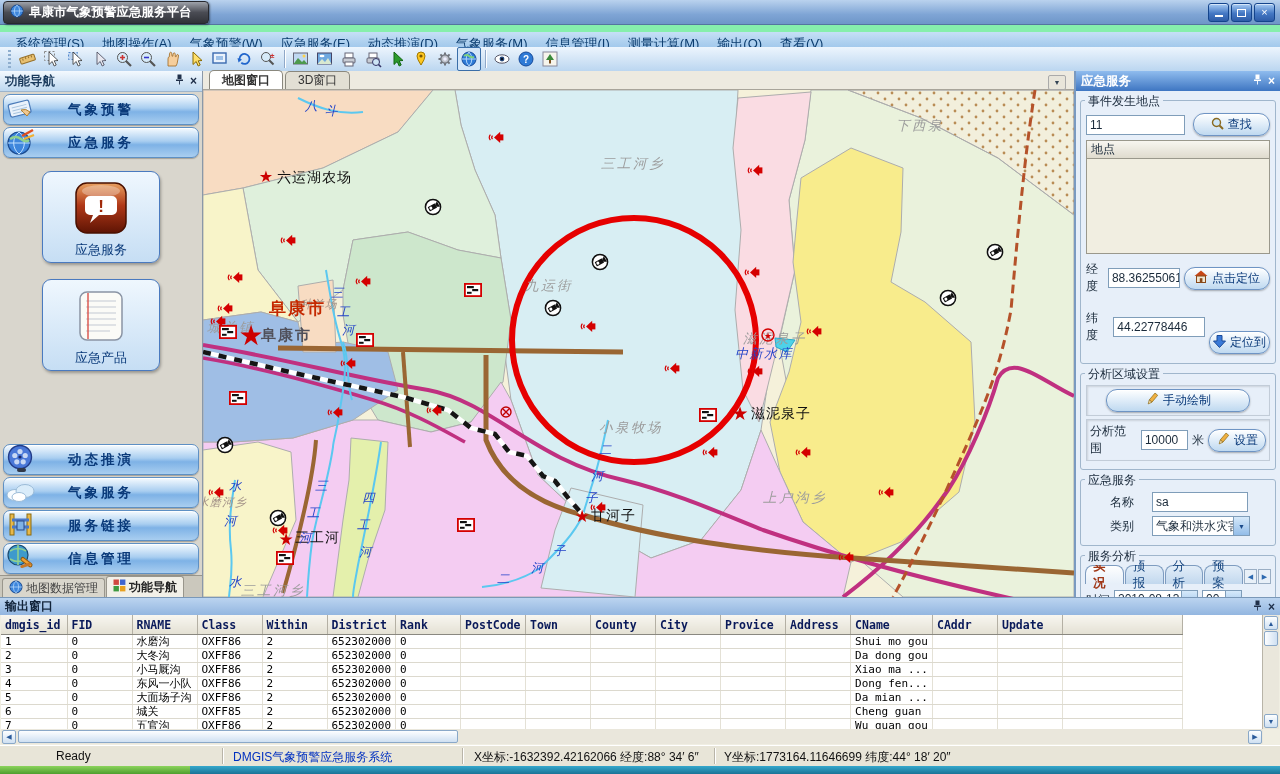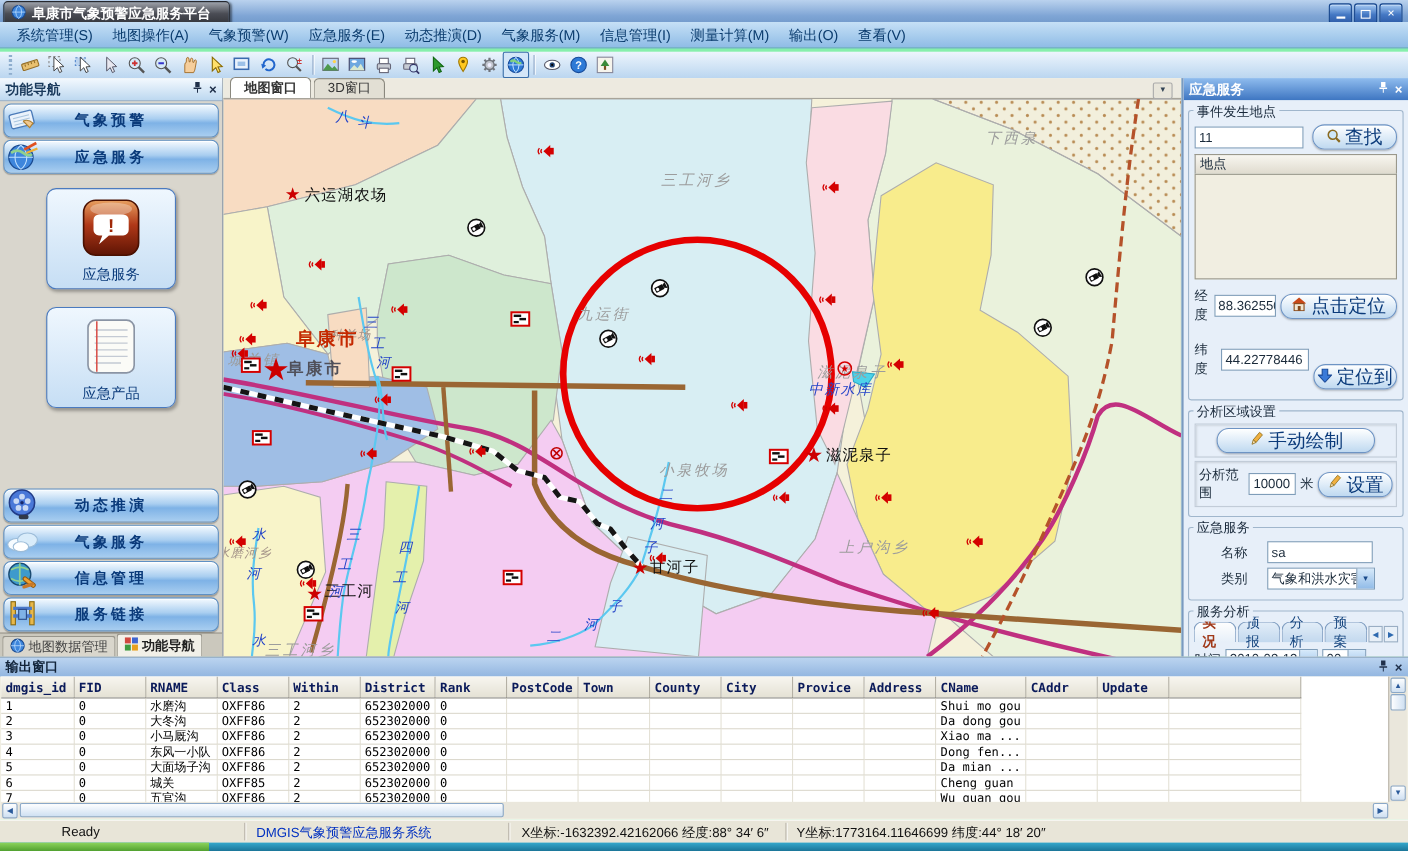--- a/index.html
+++ b/index.html
@@ -5,21 +5,21 @@
   html,body{margin:0;padding:0;background:#444;}
   #app{position:relative;width:1280px;height:774px;overflow:hidden;font-family:"Liberation Sans",sans-serif;background:#86efac;user-select:none;}
   
   .titlebar{position:absolute;top:0;left:0;right:0;height:24px;background:linear-gradient(#BAD2EE,#7FA5D5 60%,#6E96C8);border-bottom:1px solid #54759F;}
   .apptab{position:absolute;left:3px;top:1px;height:21px;display:flex;align-items:center;gap:5px;padding:0 16px 0 6px;background:linear-gradient(#9EA2AA,#4A4C54 50%,#303238);border:1px solid #26282E;border-radius:4px;color:#fff;font-size:12.5px;font-weight:bold;box-shadow:1px 1px 2px rgba(0,0,0,.45);}
   .winbtns{position:absolute;right:5px;top:3px;display:flex;gap:2px;}
   .winbtn{width:19px;height:17px;border:1px solid #14448C;border-radius:3px;background:linear-gradient(#A8CCF4,#4478C4 55%,#2E5CA8);color:#fff;display:flex;align-items:center;justify-content:center;font-size:11px;line-height:1;box-shadow:inset 0 1px rgba(255,255,255,.55);}
   .winbtn .mini{width:8px;height:2px;background:#fff;margin-top:7px;}
   .winbtn .rest{width:7px;height:6px;border:1.5px solid #fff;}
   
-  .menubar{position:absolute;top:20px;left:0;right:0;height:23px;display:flex;align-items:center;padding-left:6px;background:linear-gradient(#C6E0F6,#8FBCE6);border-bottom:1px solid #6FA0CC;font-size:13px;color:#0B3C6E;}
+  .menubar{position:absolute;top:32px;left:0;right:0;height:23px;display:flex;align-items:center;padding-left:6px;background:linear-gradient(#C6E0F6,#8FBCE6);border-bottom:1px solid #6FA0CC;font-size:13px;color:#0B3C6E;}
   .menu-item{padding:2px 9px;white-space:nowrap;}
   
   .toolbar{position:absolute;top:47px;left:0;right:0;height:24px;display:flex;align-items:center;background:linear-gradient(#EDF5FD,#BBD6F0);border-bottom:1px solid #88AED6;padding-left:3px;}
   .grip{width:3px;height:18px;margin:0 5px;background:repeating-linear-gradient(#8FAECE 0 2px,transparent 2px 4px);}
   .tbbtn{width:22px;height:22px;display:flex;align-items:center;justify-content:center;border:1px solid transparent;}
   .tbbtn.active{background:#D4E6F8;border:1px solid #3A6EA8;border-radius:2px;}
   .tbsep{width:1px;height:18px;background:#8FA8C8;margin:0 4px;box-shadow:1px 0 #fff;}
   
   .sidebar{position:absolute;left:0;top:71px;width:203px;height:526px;background:#D9D6CD;border-right:1px solid #8A98A8;display:flex;flex-direction:column;box-sizing:border-box;}
   .sb-header{height:20px;background:linear-gradient(#F4F9FE,#BDD8F0);border-bottom:1px solid #9CB4CC;display:flex;align-items:center;gap:6px;padding:0 5px;font-size:12.5px;font-weight:bold;color:#1A3A5C;flex:0 0 20px;}
@@ -48,21 +48,21 @@
   .mw{fill:#2343C8;font-size:12.5px;font-style:italic;}
   .mres{fill:#2343C8;font-size:13px;font-style:italic;letter-spacing:1.5px;}
   
   .rpanel{position:absolute;left:1074px;top:71px;width:206px;height:526px;background:#E7EFF9;border-left:2px solid #7A9AC0;overflow:hidden;font-size:12px;color:#1A2A3A;box-sizing:border-box;}
   .rp-header{height:20px;background:linear-gradient(#8FBCEE,#3E76C2);color:#fff;font-weight:bold;font-size:12.5px;display:flex;align-items:center;gap:6px;padding:0 5px;}
   .rp-header .hx{color:#fff;}
   .grp{position:relative;border:1px solid #A0B6CC;border-radius:3px;margin:9px 4px 4px;padding:8px 4px 5px;}
   .grp-t{position:absolute;top:-8px;left:4px;background:#E7EFF9;padding:0 3px;font-size:12px;color:#18283A;}
   .row{display:flex;align-items:center;gap:4px;margin:4px 1px;}
   .inp{border:1px solid #7F9DB9;background:#fff;height:18px;font-size:12px;padding:0 3px;font-family:inherit;box-sizing:content-box;white-space:nowrap;overflow:hidden;display:flex;align-items:center;}
-  .gbtn{display:inline-flex;align-items:center;justify-content:center;gap:4px;border:1px solid #6E94C4;border-radius:11px;background:linear-gradient(#FEFFFF,#E2EEF9 45%,#BFD9F0);height:21px;padding:0 7px;font-size:17px;color:#0A3A7A;box-shadow:0 1px 2px rgba(0,0,0,.3),inset 0 1px #fff;white-space:nowrap;}
+  .gbtn{display:inline-flex;align-items:center;justify-content:center;gap:4px;border:1px solid #6E94C4;border-radius:11px;background:linear-gradient(#FEFFFF,#E2EEF9 45%,#BFD9F0);height:21px;padding:0 7px;font-size:12px;color:#0A3A7A;box-shadow:0 1px 2px rgba(0,0,0,.3),inset 0 1px #fff;white-space:nowrap;}
   .lsthead{height:17px;background:linear-gradient(#F8F6F0,#DFDBCE);border:1px solid #9A988C;border-bottom:none;display:flex;align-items:center;padding:0 4px;font-size:12px;margin:2px 1px 0;}
   .lstbody{height:94px;background:#F1EEE1;border:1px solid #9A988C;margin:0 1px;}
   .etched{border:1px solid #C2CCD8;box-shadow:inset 1px 1px 2px rgba(0,0,0,.12);padding:3px;display:flex;align-items:center;gap:4px;margin:3px 1px;}
   .combo{display:flex;border:1px solid #7F9DB9;background:#fff;height:18px;align-items:stretch;}
   .combo .v{flex:1;padding:1px 3px;font-size:12px;white-space:nowrap;overflow:hidden;}
   .combo .d{width:15px;background:linear-gradient(#D6E9FA,#92BCE8);border-left:1px solid #7F9DB9;font-size:7px;display:flex;align-items:center;justify-content:center;color:#1A4A8A;}
   .combo.dis{background:#F0EDE1;}
   .combo.dis .v{color:#A8A89E;}
   .combo.dis .d{background:#E6E2D4;color:#999;}
   .cbx{width:12px;height:12px;border:1px solid #1C5180;background:#fff;}
@@ -356,35 +356,35 @@
         <div class="sb-btn">
           <span class="sb-ic"><svg width="32" height="32" viewBox="0 0 32 32">
               <ellipse cx="10" cy="19" rx="8" ry="5.5" fill="#F6FBFF" stroke="#9CBCD8"></ellipse>
               <ellipse cx="20" cy="15" rx="9" ry="6.5" fill="#D9ECFA" stroke="#9CBCD8"></ellipse>
               <ellipse cx="14" cy="21" rx="7" ry="4.5" fill="#FFF" stroke="#9CBCD8"></ellipse>
             </svg></span>
           <span>气象服务</span>
         </div>
         <div class="sb-btn">
           <span class="sb-ic"><svg width="32" height="32" viewBox="0 0 32 32">
+              <rect x="5" y="5" width="4" height="21" fill="#E8B84A" stroke="#8A6A10"></rect>
+              <rect x="22" y="5" width="4" height="21" fill="#E8B84A" stroke="#8A6A10"></rect>
+              <path d="M7,11 H24 M7,18 H24" stroke="#4A78C8" stroke-width="3"></path>
+              <rect x="12" y="12" width="7" height="9" fill="#7FB2E6" stroke="#2A4A88"></rect>
+            </svg></span>
+          <span>服务链接</span>
+        </div>
+        <div class="sb-btn">
+          <span class="sb-ic"><svg width="32" height="32" viewBox="0 0 32 32">
               <circle cx="13" cy="13" r="10" fill="#3E9ACC" stroke="#1A4A70" stroke-width="1.2"></circle>
               <path d="M5,9 q8,-5 16,0 M5,17 q8,5 16,0 M13,3 v20" stroke="#8FD08F" stroke-width="1.6" fill="none"></path>
               <rect x="15" y="18" width="13" height="3.6" rx="1.8" fill="#F0A030" stroke="#905810" transform="rotate(38 21 20)"></rect>
               <rect x="15" y="22" width="11" height="3" rx="1.5" fill="#C87828" transform="rotate(-18 20 23)"></rect>
             </svg></span>
           <span>信息管理</span>
-        </div>
-        <div class="sb-btn">
-          <span class="sb-ic"><svg width="32" height="32" viewBox="0 0 32 32">
-              <rect x="5" y="5" width="4" height="21" fill="#E8B84A" stroke="#8A6A10"></rect>
-              <rect x="22" y="5" width="4" height="21" fill="#E8B84A" stroke="#8A6A10"></rect>
-              <path d="M7,11 H24 M7,18 H24" stroke="#4A78C8" stroke-width="3"></path>
-              <rect x="12" y="12" width="7" height="9" fill="#7FB2E6" stroke="#2A4A88"></rect>
-            </svg></span>
-          <span>服务链接</span>
         </div>
       </div>
     <div class="sb-tabs" id="sb-tabs">
         <div class="sb-tab">
           <span><svg width="14" height="14" viewBox="0 0 14 14">
               <circle cx="7" cy="7" r="6" fill="#3E86DC" stroke="#1A4A90"></circle>
               <path d="M1,7 h12 M7,1 a8,8 0 0 1 0,12 M7,1 a8,8 0 0 0 0,12" stroke="#BFE0FF" stroke-width="0.7" fill="none"></path>
             </svg></span>
           <span>地图数据管理</span>
         </div>

